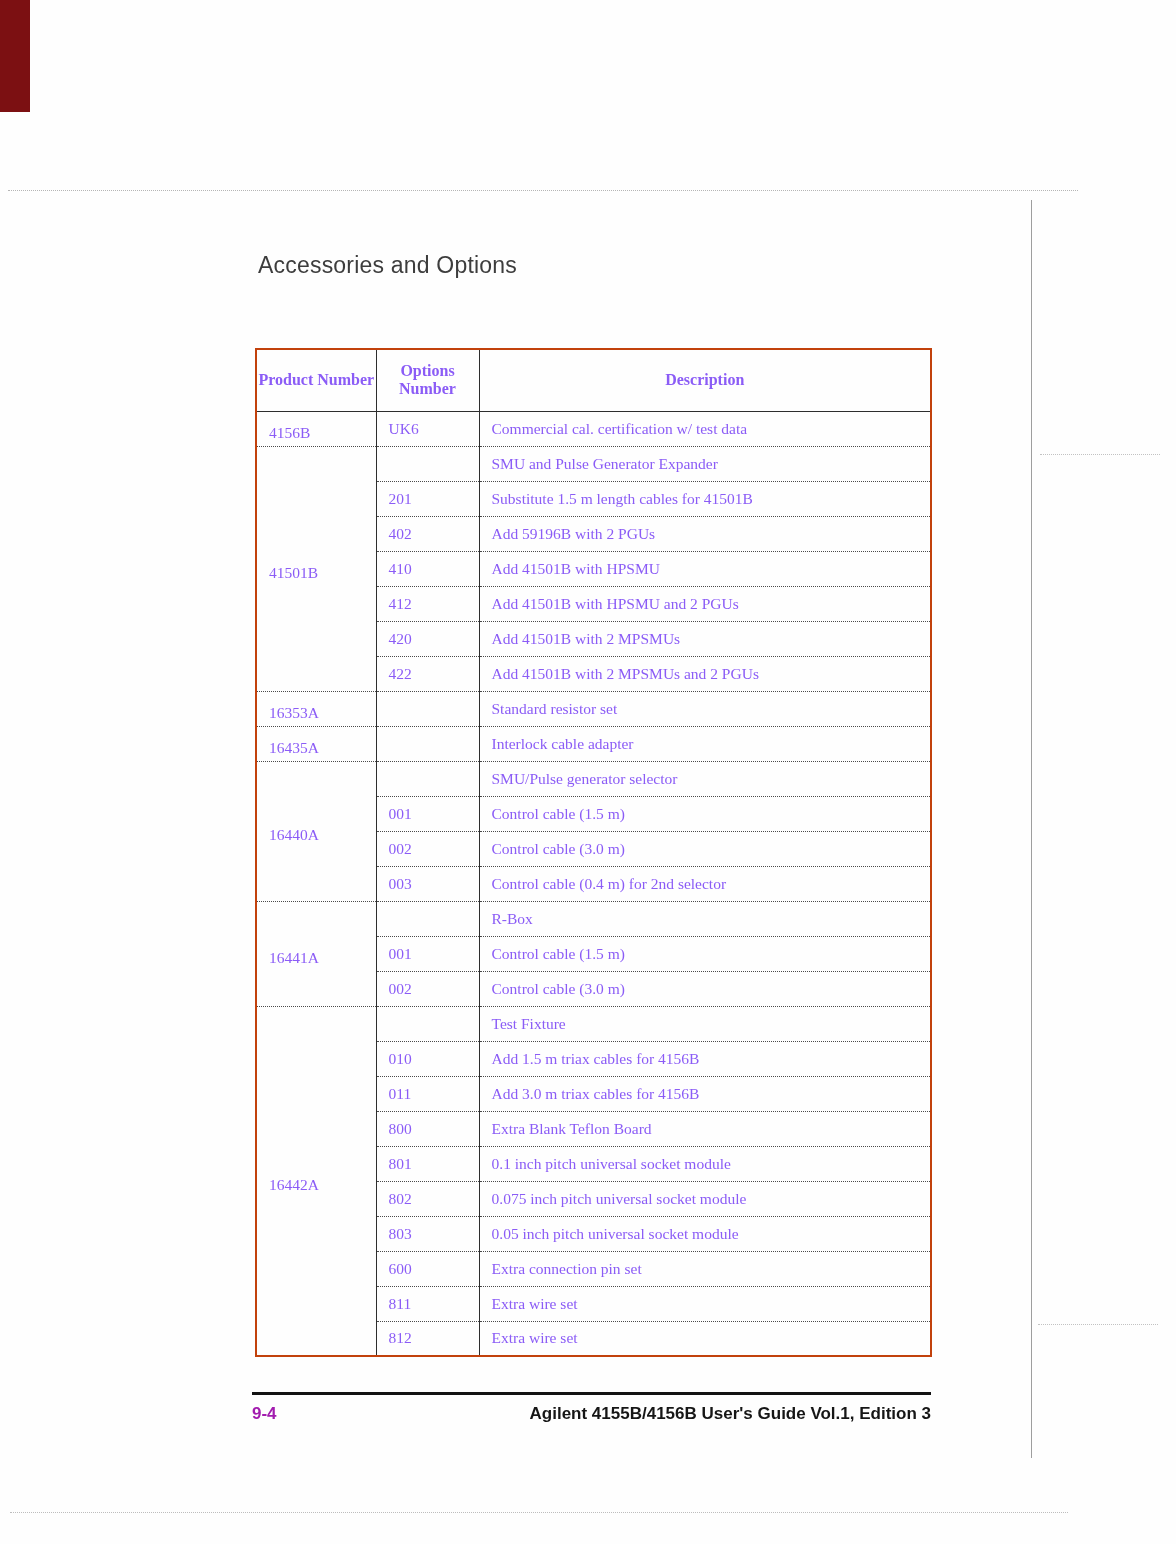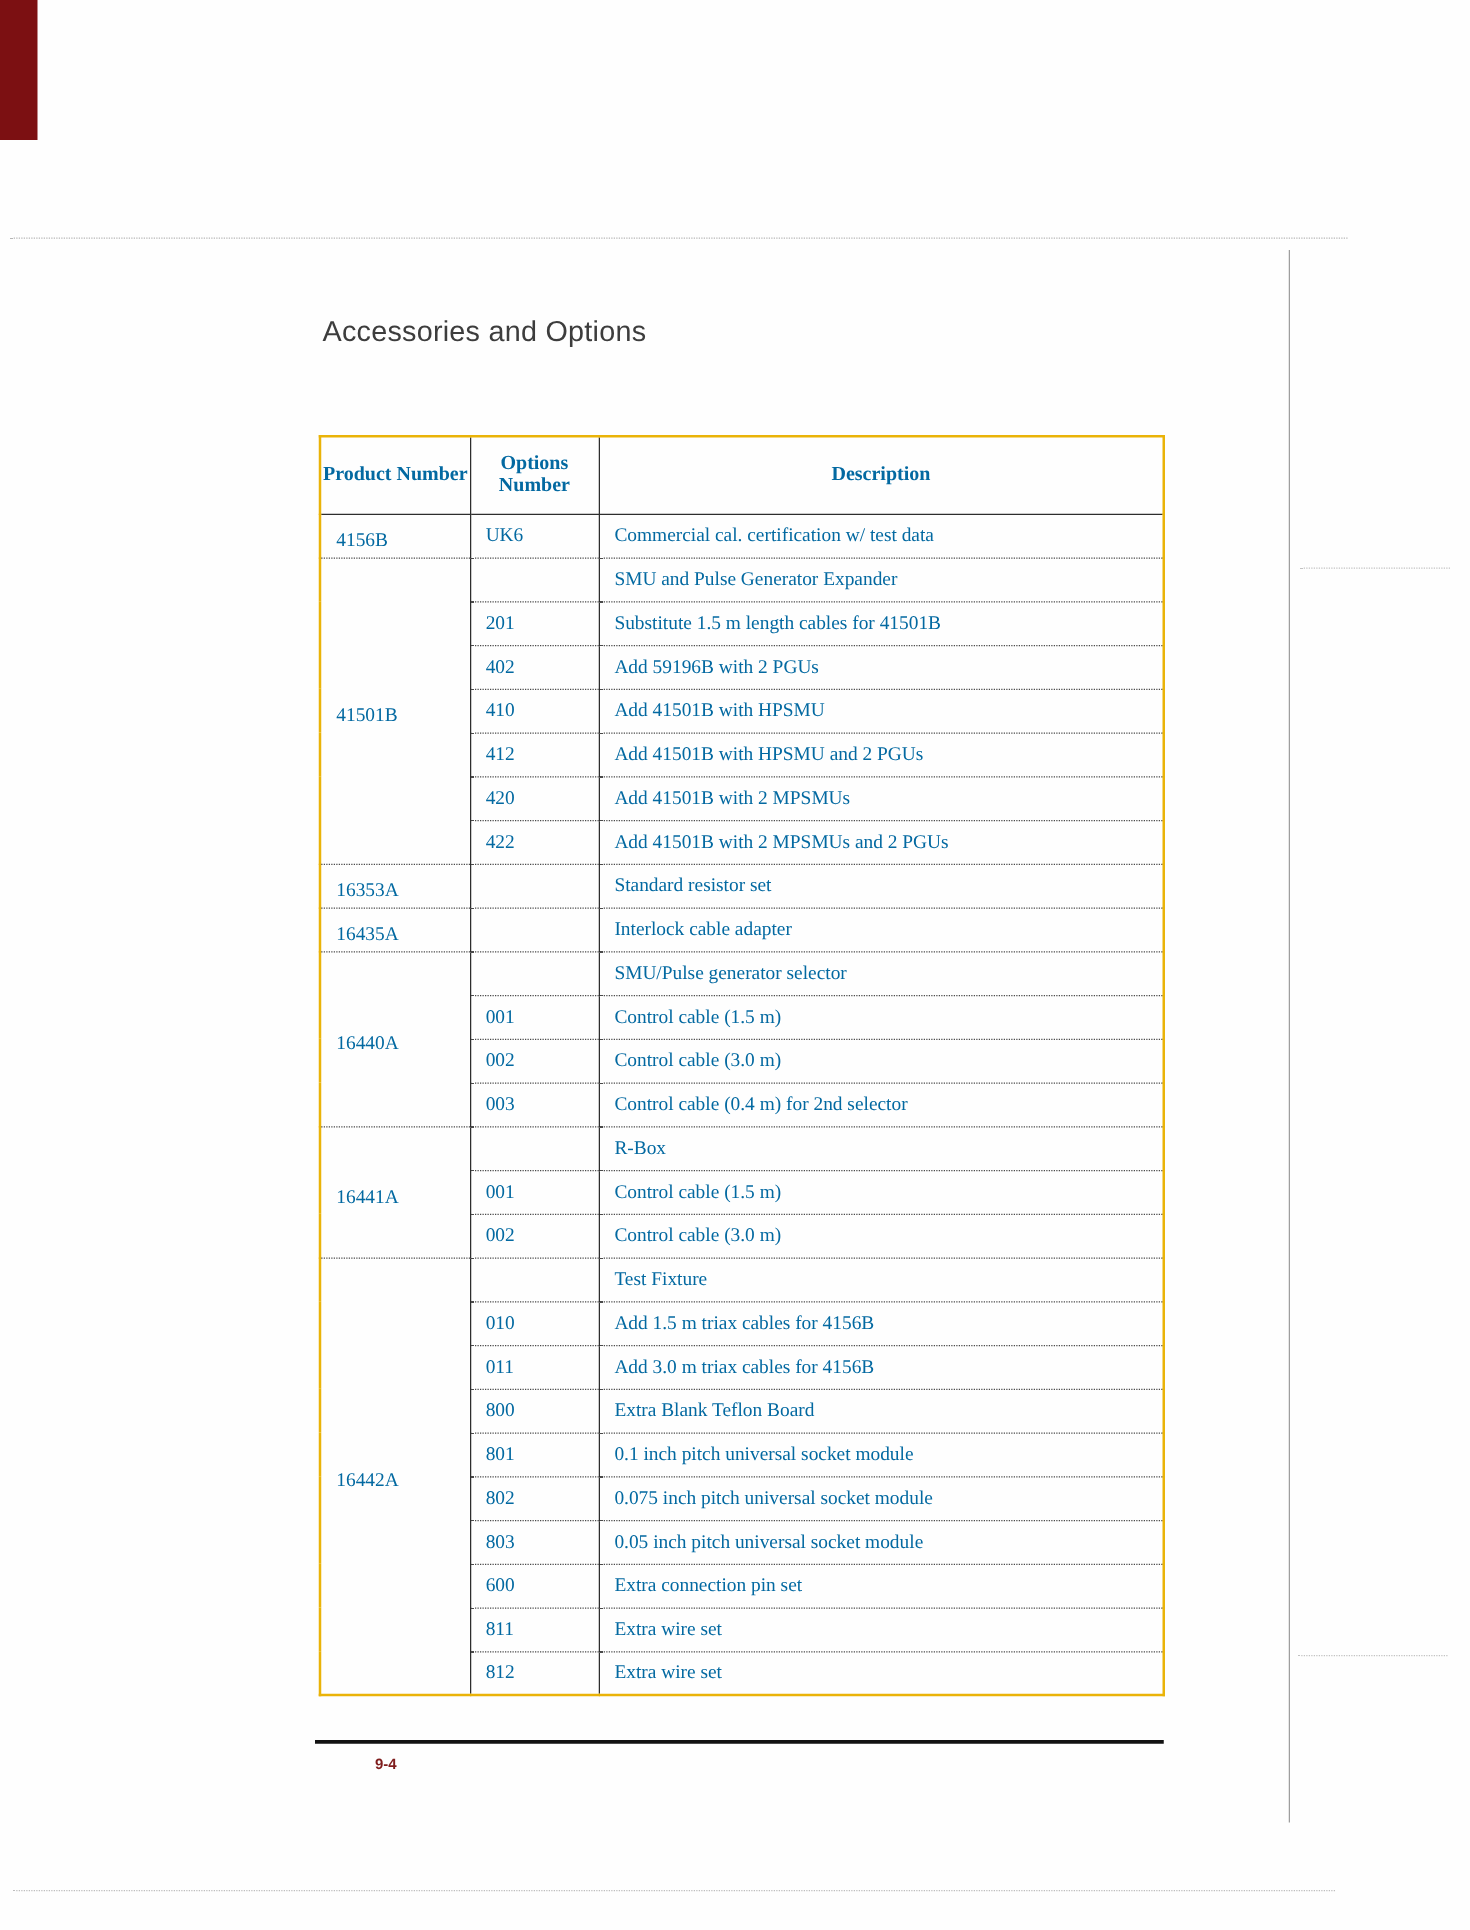--- a/index.html
+++ b/index.html
@@ -48,22 +48,22 @@
     position: absolute; left: 258px; top: 252px;
     font-family: "Liberation Sans", sans-serif;
     font-size: 23px; color: #3d3d3d;
     letter-spacing: 0.2px;
   }
 
   .tablewrap { position: absolute; left: 255px; top: 348px; width: 677px; }
   table.acc {
     width: 100%;
     border-collapse: collapse;
-    border: 2px solid #eab308;
-    color: #0369a1;
+    border: 2px solid #c2410c;
+    color: #8b5cf6;
   }
   table.acc th {
     font-size: 16px;
     font-weight: bold;
     text-align: center;
     vertical-align: middle;
     height: 62px;
     border-bottom: 1px solid #2d2d2d;
     background: #fefefe;
   }
@@ -82,21 +82,21 @@
     padding-top: 8px;
   }
 
   .footer-rule {
     position: absolute; left: 252px; top: 1392px;
     width: 679px; height: 3px; background: #121212;
   }
   .footer-page {
     position: absolute; left: 252px; top: 1404px;
     font-family: "Liberation Sans", sans-serif;
-    font-weight: bold; font-size: 12px; color: #7f1d1d; margin-left: 48px;
+    font-weight: bold; font-size: 17px; color: #a21caf;
   }
   .footer-title {
     position: absolute; left: 252px; top: 1404px; width: 679px;
     text-align: right;
     font-family: "Liberation Sans", sans-serif;
     font-weight: bold; font-size: 17px; color: #161616;
   }
 </style>
 </head>
 <body>
@@ -243,14 +243,15 @@
         <tr>
           <td class="c-opt">812</td>
           <td class="c-desc">Extra wire set</td>
         </tr>
       </tbody>
     </table>
   </div>
 
   <div class="footer-rule"></div>
   <div class="footer-page">9-4</div>
+  <div class="footer-title">Agilent 4155B/4156B User's Guide Vol.1, Edition 3</div>
 
 </div>
 
 </body></html>

